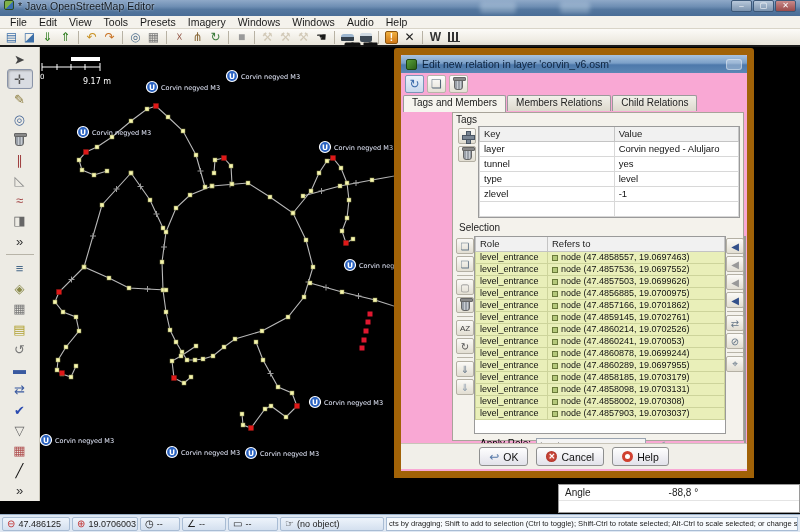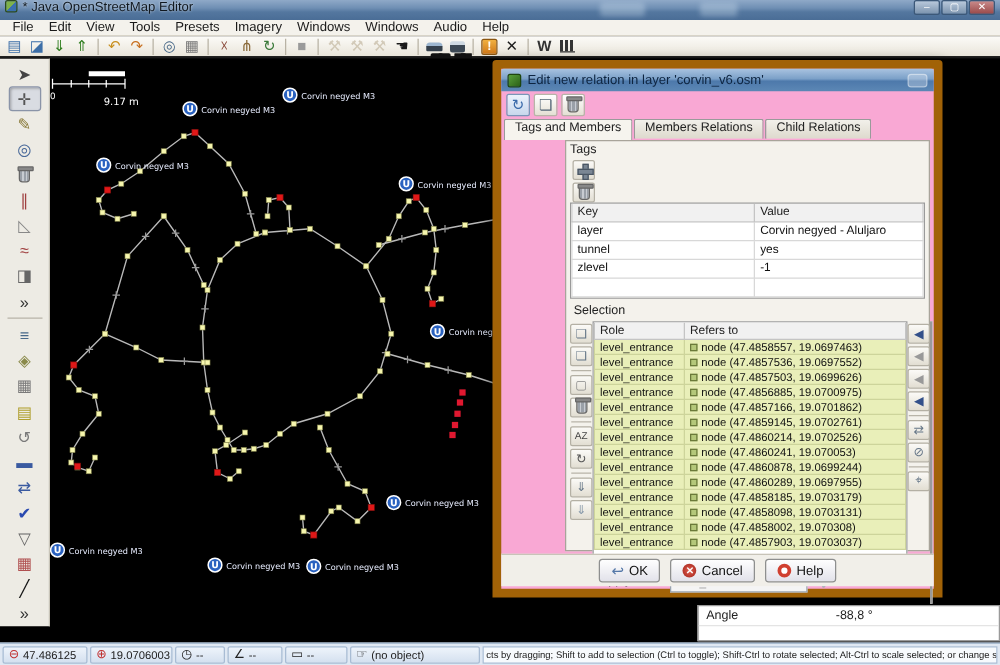--- a/index.html
+++ b/index.html
@@ -83,21 +83,21 @@
   .dlg-content { position:absolute; left:3px; right:3px; top:57px; bottom:30px; border:1px solid #a8a49a; background:#f4f2ec;margin-left:48px; }
   .section-label { font-size:10px; color:#222; padding:1px 3px; }
   .mini-col { display:flex; flex-direction:column; gap:2px; align-items:center; width:22px; padding-top:2px; }
   .mini-btn { width:18px; height:16px; display:flex; align-items:center; justify-content:center; border:1px solid #b4b0a4; border-radius:2px; background:linear-gradient(#fbfaf7,#e2deD2); }
   .mini-btn .glyph { font-size:10px; color:#555; }
   .mini-sep { width:16px; height:1px; background:#b8b4a8; margin:1px 0; }
 
   table.grid { border-collapse:collapse; background:#fff; table-layout:fixed; width:100%; }
   table.grid th { font-weight:normal; text-align:left; font-size:9.5px; background:#f1f1f1; border:1px solid #c4c4c4; border-top:none; padding:1px 4px; height:14px; color:#222; }
   table.grid td { font-size:9.5px; border:1px solid #d8d8d8; padding:0 4px; height:15px; color:#111; overflow:hidden; white-space:nowrap; }
-  .tags-wrap { display:flex; padding:0 3px;flex-direction:column; }
+  .tags-wrap { display:flex; padding:0 3px; }
   .tags-table-box { flex:1; border:1px solid #9a9a9a; background:#fff; height:92px; overflow:hidden; }
 
   .mid-wrap { display:flex; padding:0 3px; margin-top:2px; }
   .members-box { border:1px solid #9a9a9a; background:#fff; width:252px; height:198px; overflow:hidden; }
   .sel-box { border:1px solid #9a9a9a; background:#fff; width:100px; height:226px; overflow:hidden; flex:1; }
   tr.member-row td { background:#e9efb9; border-color:#cdd49b; height:12px; font-size:9px; }
   tr.boundary-row td { background:#fff; height:12px; font-size:9px; }
   tr.sel-row td { background:#e9efb9; border-color:#cdd49b; height:13px; font-size:9px; }
   .node-ico { display:inline-block; width:6px; height:6px; background:#b4c87a; border:1px solid #6a7a3a; margin-right:3px; vertical-align:middle; }
   .way-ico { display:inline-block; width:9px; height:8px; margin-right:2px; vertical-align:middle;
@@ -573,20 +573,24 @@
               <tbody id="tags-rows">
                   <tr>
                     <td>layer</td>
                     <td>Corvin negyed - Aluljaro</td>
                   </tr>
                   <tr>
                     <td>tunnel</td>
                     <td>yes</td>
                   </tr>
                   <tr>
+                    <td>type</td>
+                    <td>level</td>
+                  </tr>
+                  <tr>
                     <td>zlevel</td>
                     <td>-1</td>
                   </tr>
                   <tr>
                     <td></td>
                     <td></td>
                   </tr>
                 </tbody>
             </table>
           </div>

